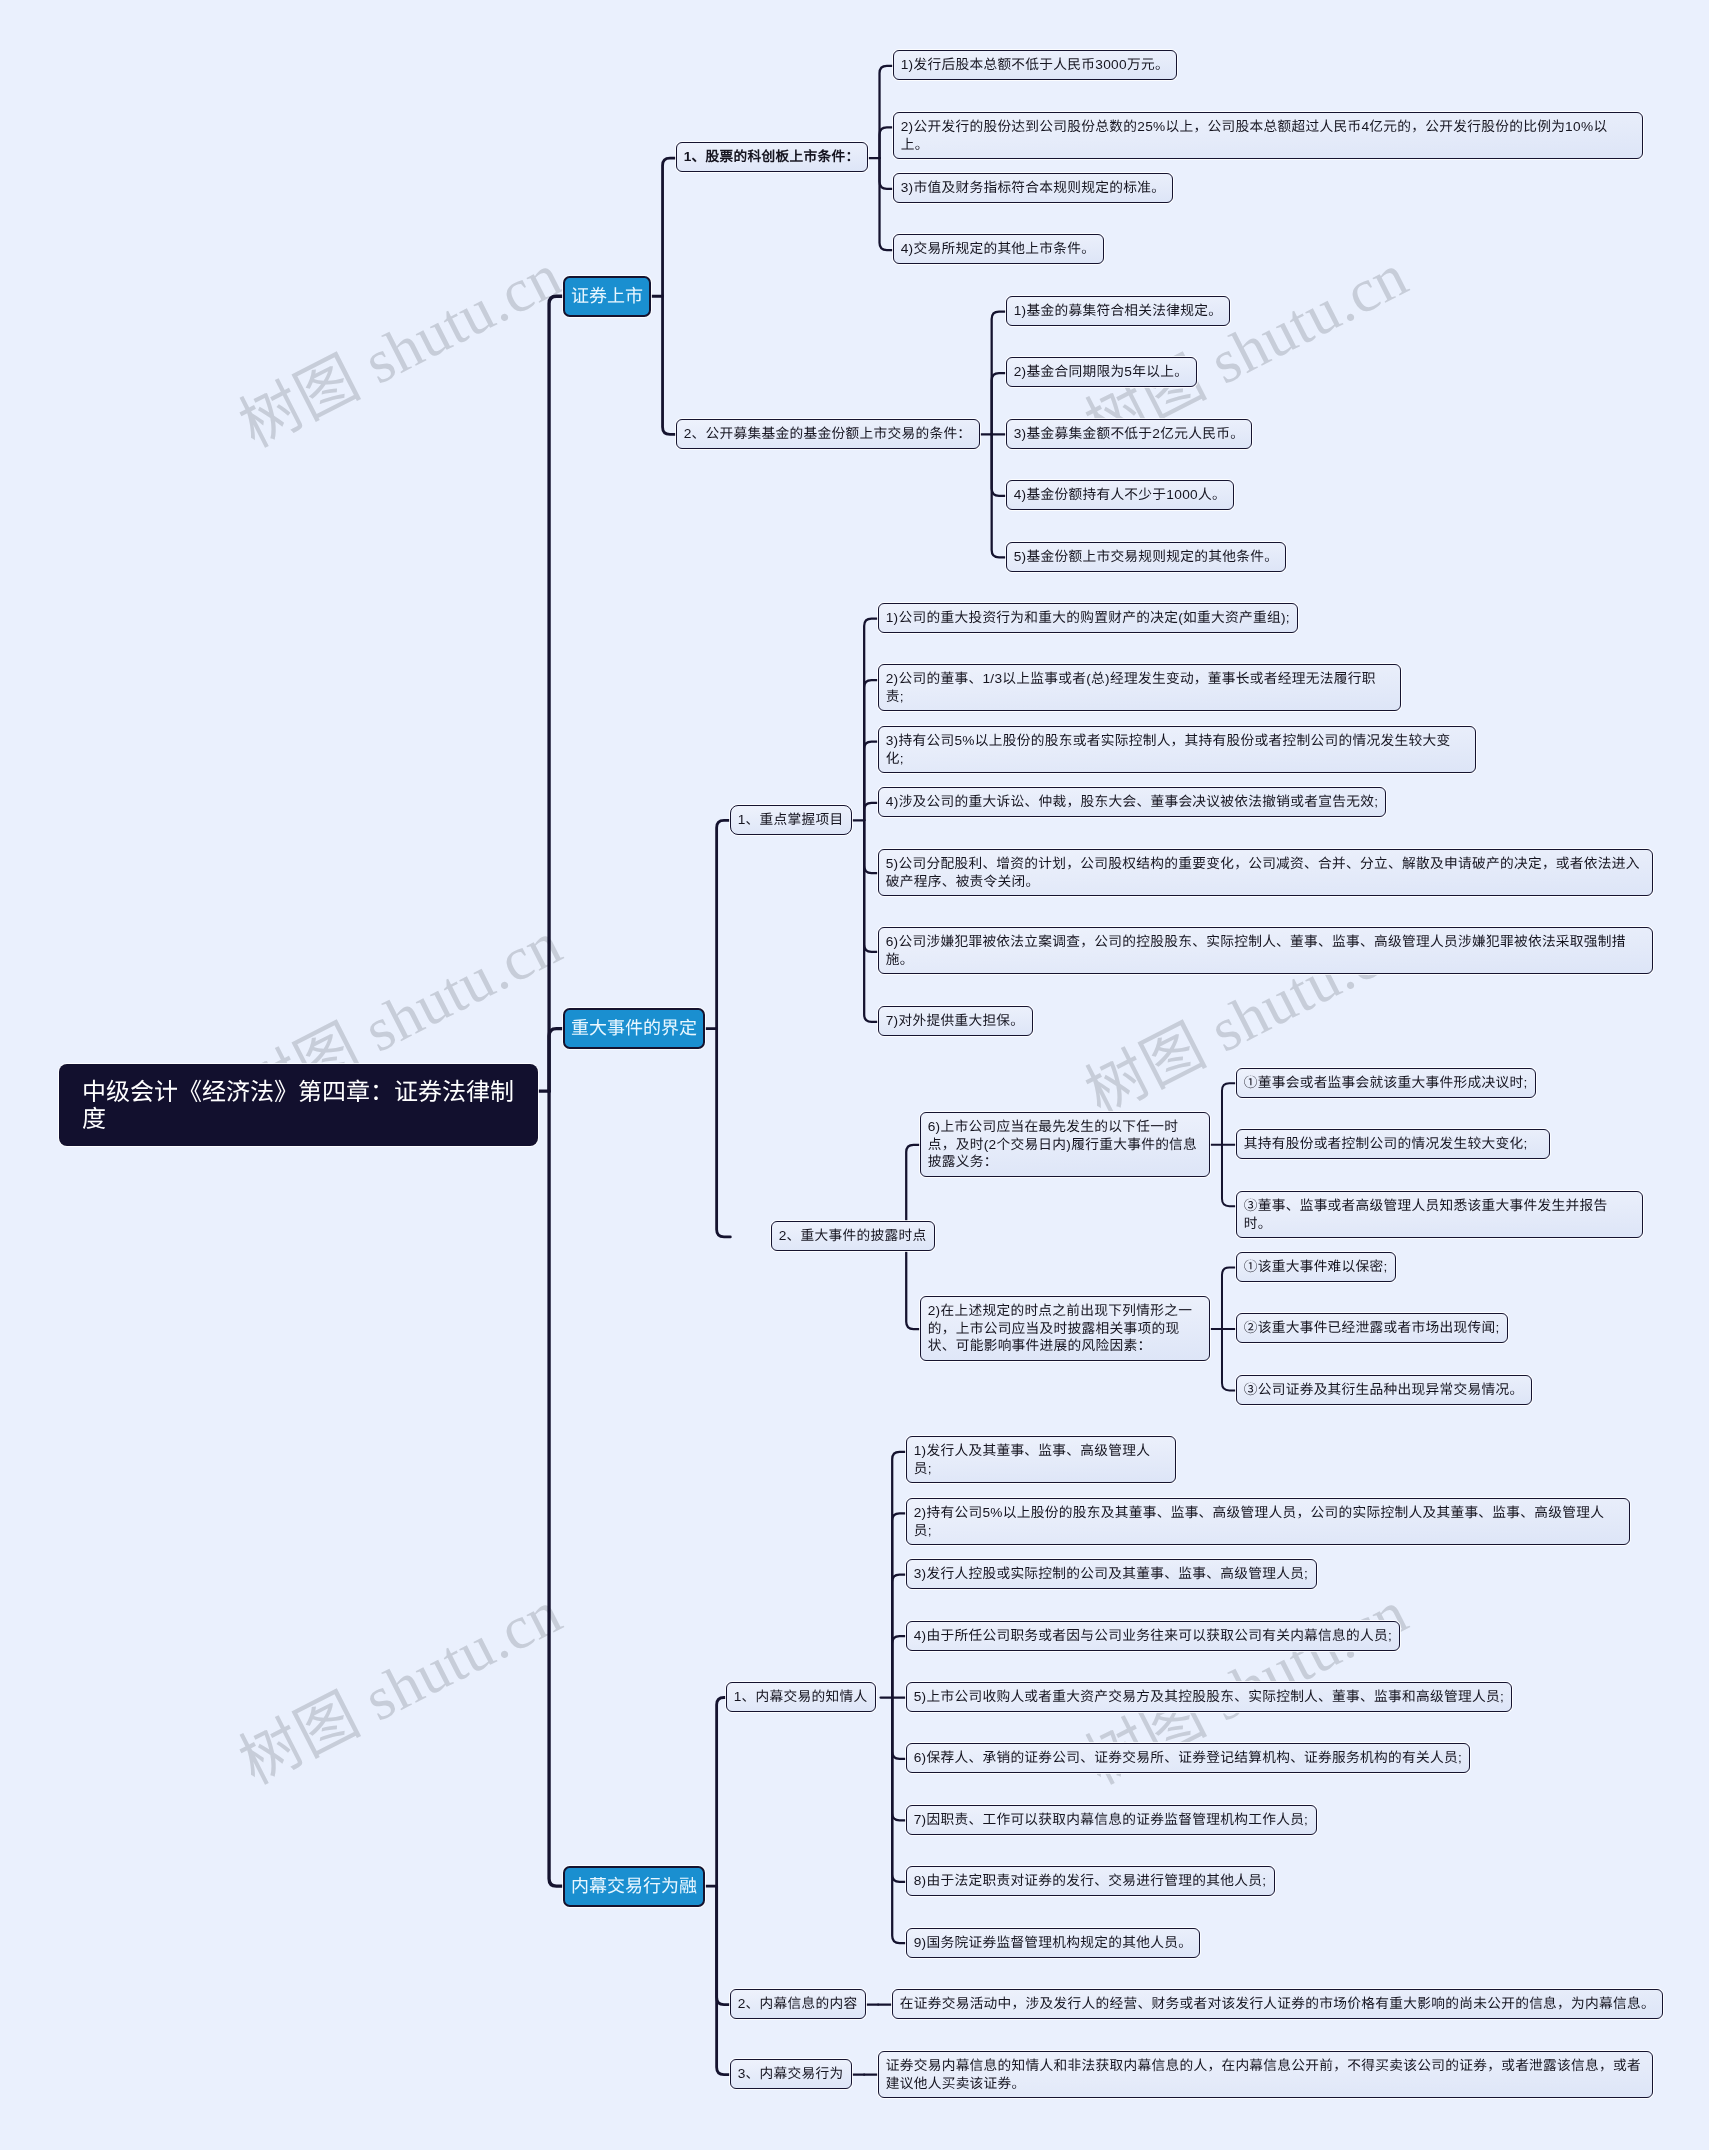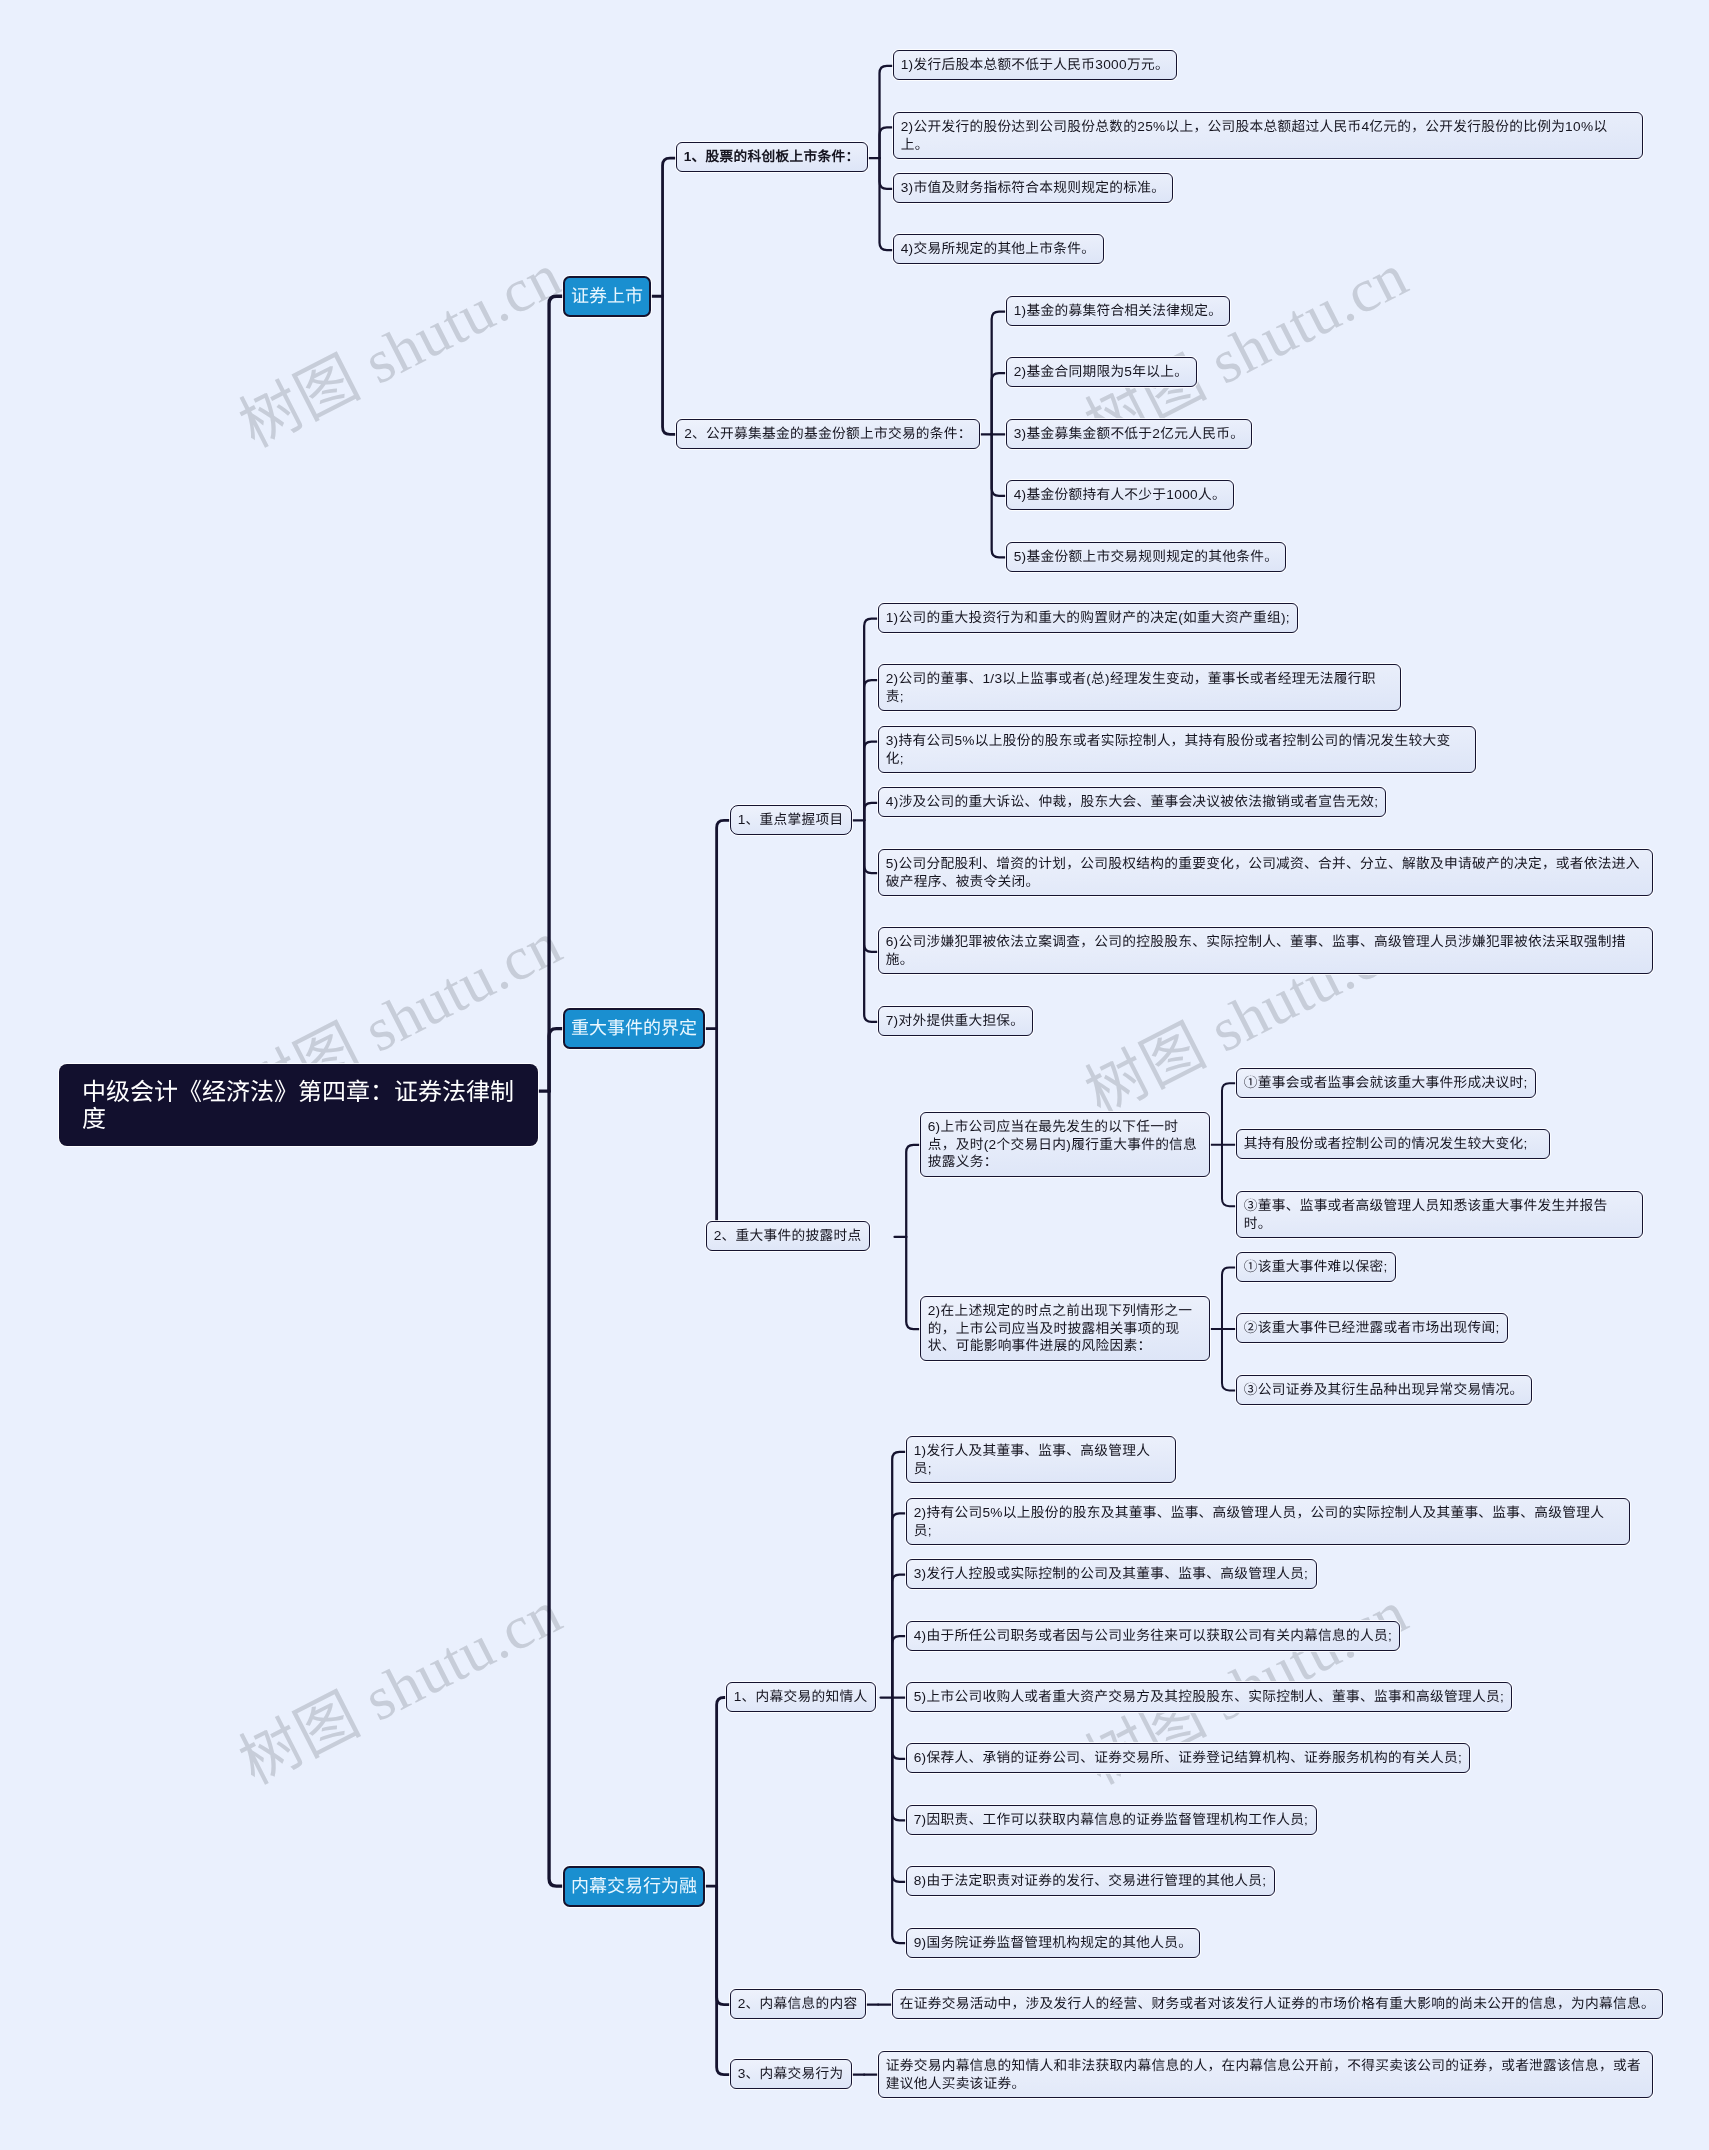--- a/index.html
+++ b/index.html
@@ -116,21 +116,21 @@
     </div>
     <div class="node n-l3" style="width: 750px; left: 893px; top: 112px;">
       <span class="tx">2)公开发行的股份达到公司股份总数的25%以上，公司股本总额超过人民币4亿元的，公开发行股份的比例为10%以上。</span>
     </div>
     <div class="node n-l3" style="width: 280px; left: 893px; top: 173px;">
       <span class="tx">3)市值及财务指标符合本规则规定的标准。</span>
     </div>
     <div class="node n-l3" style="width: 211px; left: 893px; top: 234px;">
       <span class="tx">4)交易所规定的其他上市条件。</span>
     </div>
-    <div class="node n-l2" style="width: 304px; left: 676px; top: 419px; text-align: center;">
+    <div class="node n-l2" style="width: 304px; left: 676px; top: 419px;">
       <span class="tx">2、公开募集基金的基金份额上市交易的条件：</span>
     </div>
     <div class="node n-l3" style="width: 224px; left: 1006px; top: 296px;">
       <span class="tx">1)基金的募集符合相关法律规定。</span>
     </div>
     <div class="node n-l3" style="width: 191px; left: 1006px; top: 357px;">
       <span class="tx">2)基金合同期限为5年以上。</span>
     </div>
     <div class="node n-l3" style="width: 246px; left: 1006px; top: 419px;">
       <span class="tx">3)基金募集金额不低于2亿元人民币。</span>
@@ -161,21 +161,21 @@
     </div>
     <div class="node n-l3" style="width: 775px; left: 878px; top: 849px;">
       <span class="tx">5)公司分配股利、增资的计划，公司股权结构的重要变化，公司减资、合并、分立、解散及申请破产的决定，或者依法进入破产程序、被责令关闭。</span>
     </div>
     <div class="node n-l3" style="width: 775px; left: 878px; top: 927px;">
       <span class="tx">6)公司涉嫌犯罪被依法立案调查，公司的控股股东、实际控制人、董事、监事、高级管理人员涉嫌犯罪被依法采取强制措施。</span>
     </div>
     <div class="node n-l3" style="width: 155px; left: 878px; top: 1006px;">
       <span class="tx">7)对外提供重大担保。</span>
     </div>
-    <div class="node n-l2" style="width: 164px; left: 706px; top: 1221px;">
+    <div class="node n-l2" style="width: 164px; left: 771px; top: 1221px;">
       <span class="tx">2、重大事件的披露时点</span>
     </div>
     <div class="node n-l3" style="width: 290px; left: 920px; top: 1112px;">
       <span class="tx">6)上市公司应当在最先发生的以下任一时点，及时(2个交易日内)履行重大事件的信息披露义务：</span>
     </div>
     <div class="node n-l4" style="width: 300px; left: 1236px; top: 1068px;">
       <span class="tx">①董事会或者监事会就该重大事件形成决议时;</span>
     </div>
     <div class="node n-l4" style="width: 314px; left: 1236px; top: 1129px;">
       <span class="tx">其持有股份或者控制公司的情况发生较大变化;</span>

